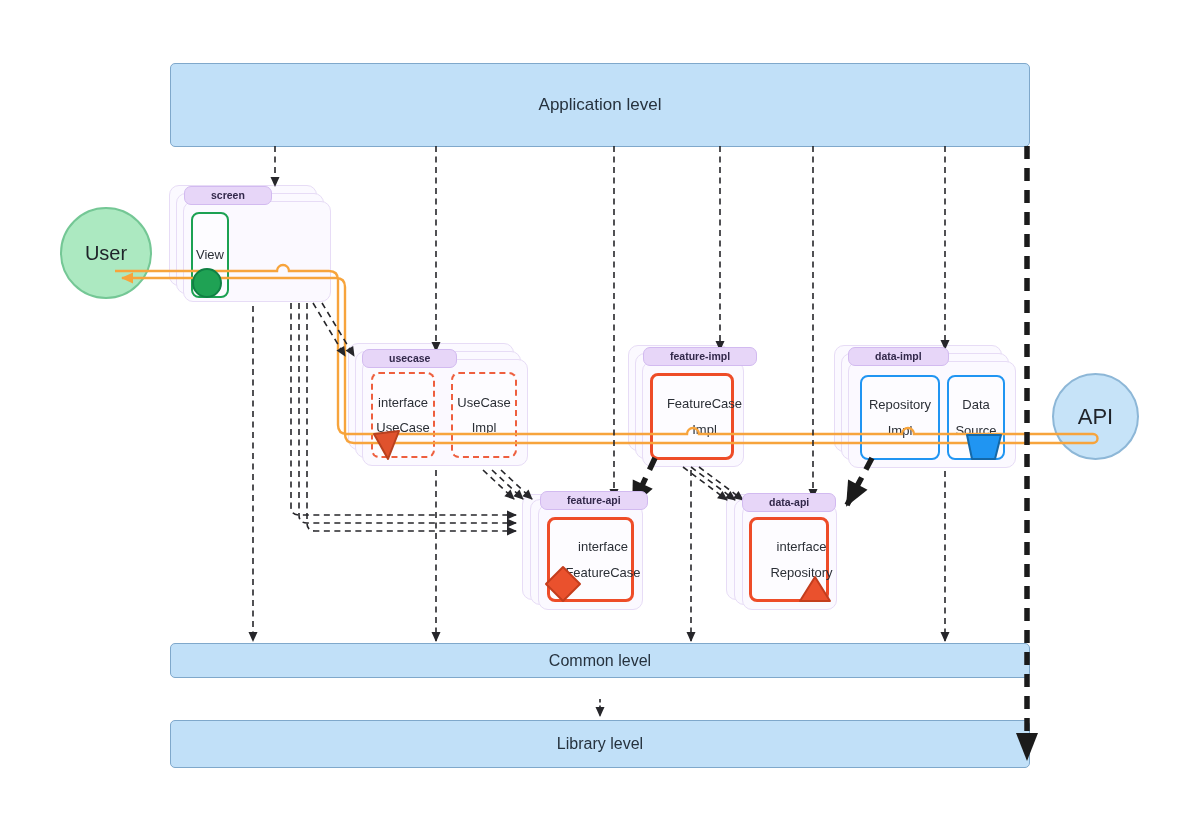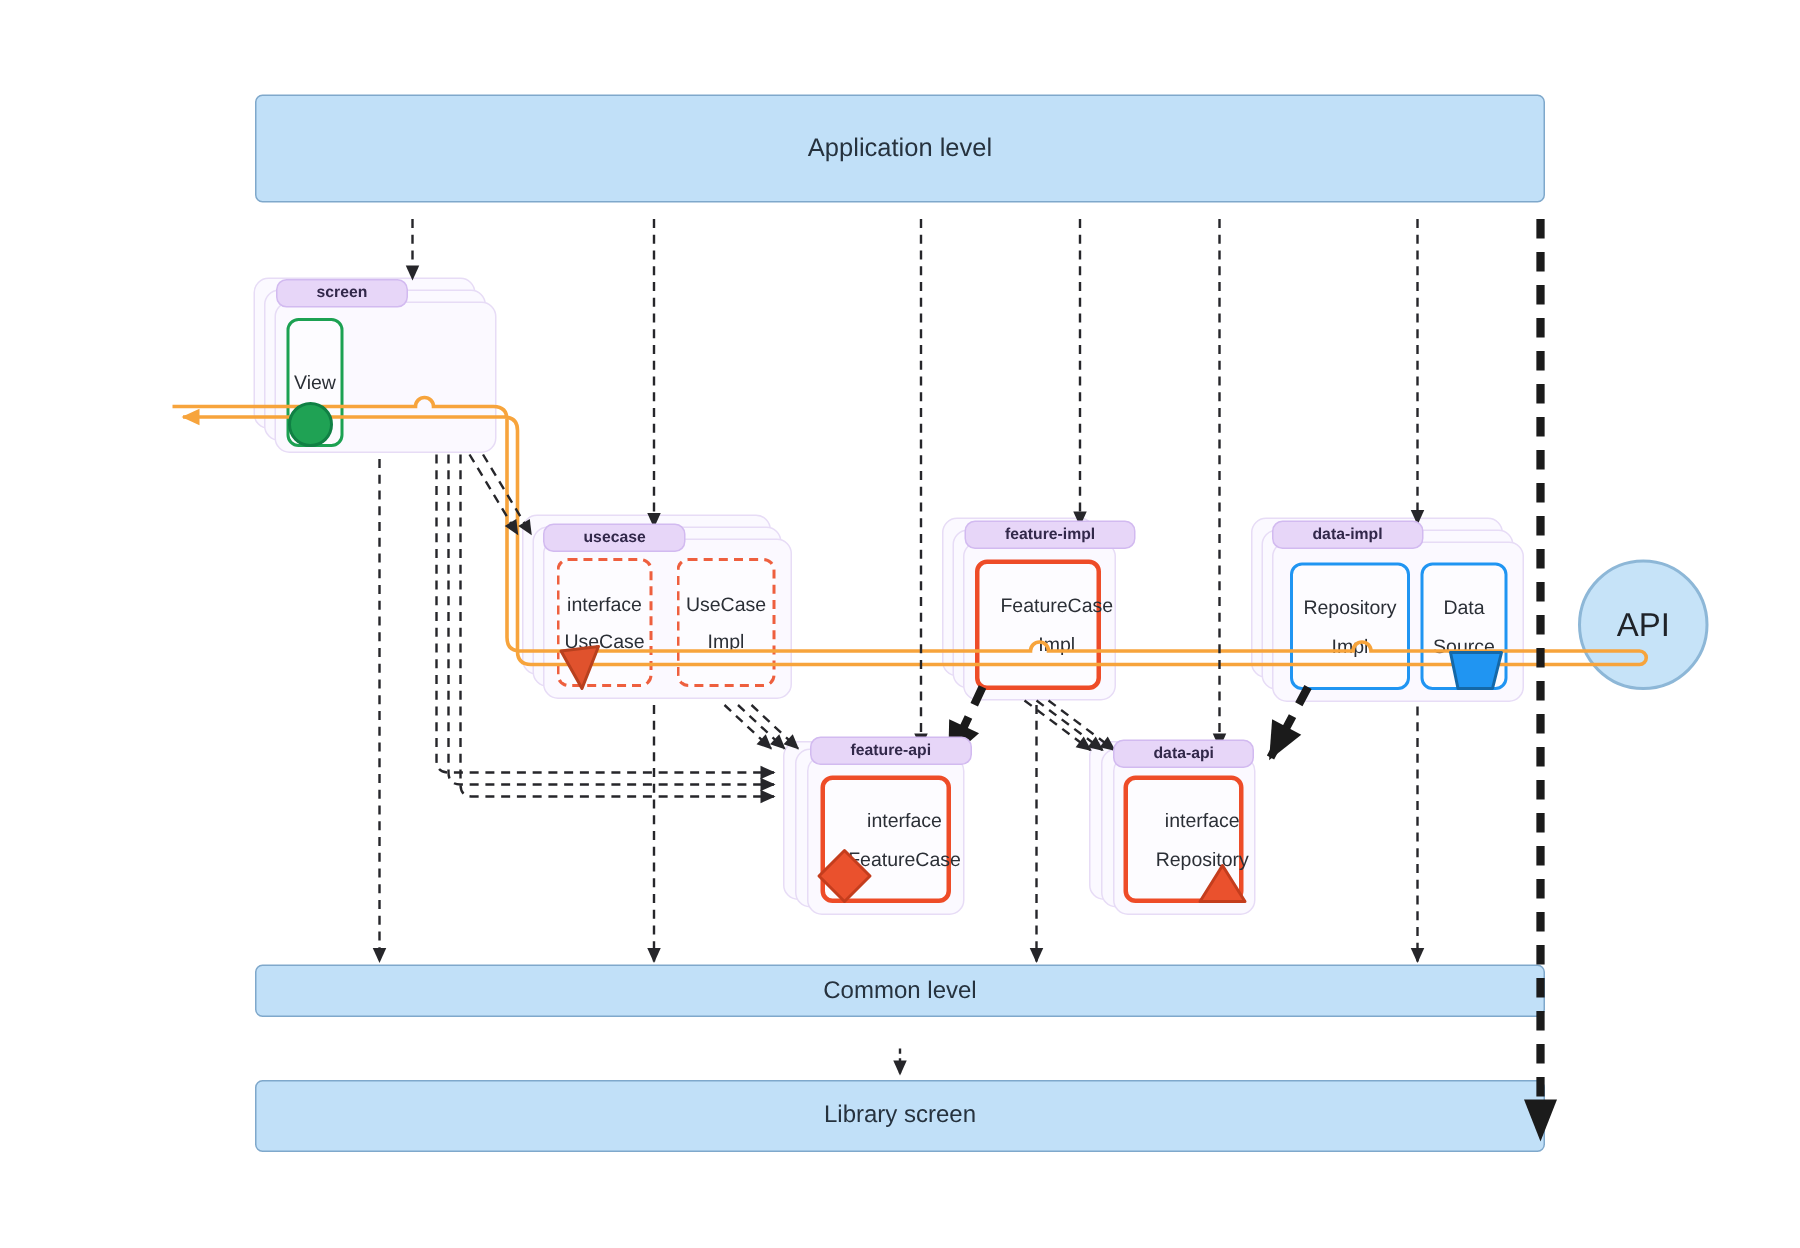--- a/index.html
+++ b/index.html
@@ -4,21 +4,21 @@
 <style>
   * { box-sizing: border-box; margin: 0; padding: 0; }
   html,body { background:#fff; }
   .canvas { position:relative; width:1200px; height:832px; background:#ffffff;
             font-family:"Liberation Sans", sans-serif; overflow:hidden; }
 
   
   .banner { position:absolute; left:170px; width:860px; background:#c1e0f8;
             border:1.5px solid #7fa8cb; border-radius:5px; display:flex;
             align-items:center; justify-content:center; color:#26323e; }
-  #lvl-app     { top:63px;  height:72px; font-size:17px; }
+  #lvl-app     { top:63px;  height:84px; font-size:17px; }
   #lvl-common  { top:643px; height:35px; font-size:16px; }
   #lvl-library { top:720px; height:48px; font-size:16px; }
 
   
   .actor { position:absolute; border-radius:50%; display:flex; align-items:center;
            justify-content:center; color:#1f2329; z-index:1; }
   #actor-user { left:60px;  top:207px; width:92px; height:92px; background:#ace9c1;
                 border:2px solid #74c795; font-size:20px; }
   #actor-api  { left:1052px; top:373px; width:87px; height:87px; background:#c6e3f8;
                 border:2px solid #8db7d7; font-size:22px; }
@@ -82,23 +82,26 @@
 
 <div class="canvas">
 
   <div class="banner" id="lvl-app">
     <span>Application level</span>
   </div>
   <div class="banner" id="lvl-common">
     <span>Common level</span>
   </div>
   <div class="banner" id="lvl-library">
-    <span>Library screen</span>
-  </div>
-
+    <span>Library level</span>
+  </div>
+
+  <div class="actor" id="actor-user">
+    <span>User</span>
+  </div>
   <div class="actor" id="actor-api">
     <span>API</span>
   </div>
 
   <div class="group" id="grp-screen">
     <div class="layer l2"></div>
     <div class="layer l1"></div>
     <div class="front"></div>
     <span class="badge">screen</span>
     <div class="node g-green" id="nd-view">

